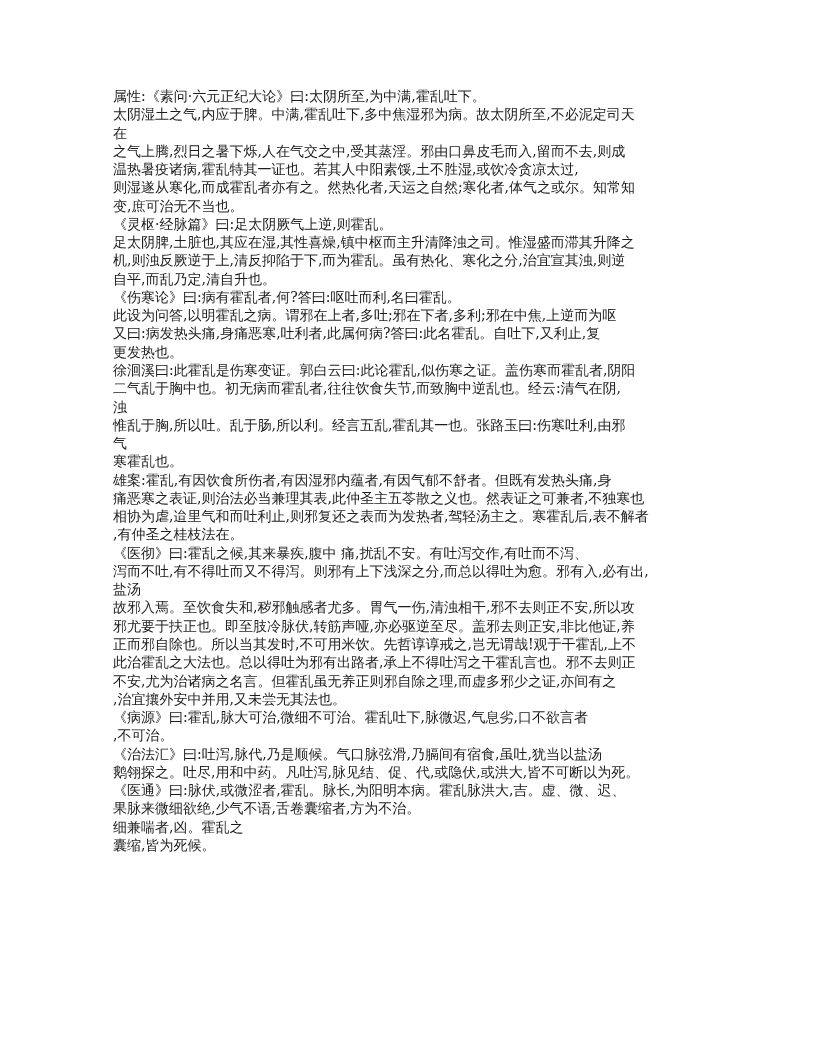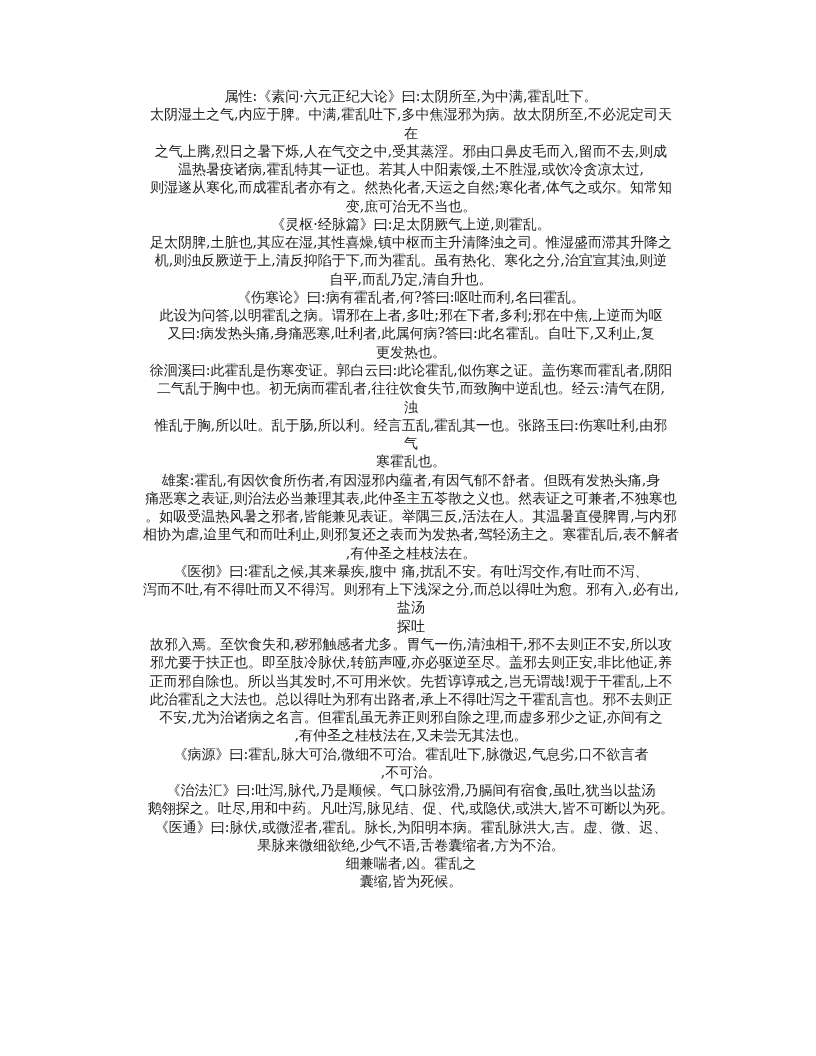--- a/index.html
+++ b/index.html
@@ -23,21 +23,20 @@
     font-family: "DejaVu Serif", "Liberation Serif", serif;
     font-size: 14px;
     line-height: 18.26px;
     color: #1c1c1c;
     text-align: left;
     word-break: break-all;
   }
   .text-line {
     min-height: 18.26px;
     white-space: pre-wrap;
-    text-align: center;
   }
 </style>
 </head>
 <body>
 
 <div class="page">
   <div class="doc-body">
     <div class="text-line">属性:《素问·六元正纪大论》曰:太阴所至,为中满,霍乱吐下。</div>
     <div class="text-line">太阴湿土之气,内应于脾。中满,霍乱吐下,多中焦湿邪为病。故太阴所至,不必泥定司天</div>
     <div class="text-line">在</div>
@@ -54,33 +53,31 @@
     <div class="text-line">又曰:病发热头痛,身痛恶寒,吐利者,此属何病?答曰:此名霍乱。自吐下,又利止,复</div>
     <div class="text-line">更发热也。</div>
     <div class="text-line">徐洄溪曰:此霍乱是伤寒变证。郭白云曰:此论霍乱,似伤寒之证。盖伤寒而霍乱者,阴阳</div>
     <div class="text-line">二气乱于胸中也。初无病而霍乱者,往往饮食失节,而致胸中逆乱也。经云:清气在阴,</div>
     <div class="text-line">浊</div>
     <div class="text-line">惟乱于胸,所以吐。乱于肠,所以利。经言五乱,霍乱其一也。张路玉曰:伤寒吐利,由邪</div>
     <div class="text-line">气</div>
     <div class="text-line">寒霍乱也。</div>
     <div class="text-line">雄案:霍乱,有因饮食所伤者,有因湿邪内蕴者,有因气郁不舒者。但既有发热头痛,身</div>
     <div class="text-line">痛恶寒之表证,则治法必当兼理其表,此仲圣主五苓散之义也。然表证之可兼者,不独寒也</div>
-    <div class="text-line">。如吸受温热风暑之邪者,皆能兼见表证。举隅三反,活法在人。其温暑直侵脾胃,与内邪</div>
     <div class="text-line">相协为虐,迨里气和而吐利止,则邪复还之表而为发热者,驾轻汤主之。寒霍乱后,表不解者</div>
     <div class="text-line">,有仲圣之桂枝法在。</div>
     <div class="text-line">《医彻》曰:霍乱之候,其来暴疾,腹中 痛,扰乱不安。有吐泻交作,有吐而不泻、</div>
     <div class="text-line">泻而不吐,有不得吐而又不得泻。则邪有上下浅深之分,而总以得吐为愈。邪有入,必有出,</div>
     <div class="text-line">盐汤</div>
-    <div class="text-line">探吐</div>
     <div class="text-line">故邪入焉。至饮食失和,秽邪触感者尤多。胃气一伤,清浊相干,邪不去则正不安,所以攻</div>
     <div class="text-line">邪尤要于扶正也。即至肢冷脉伏,转筋声哑,亦必驱逆至尽。盖邪去则正安,非比他证,养</div>
     <div class="text-line">正而邪自除也。所以当其发时,不可用米饮。先哲谆谆戒之,岂无谓哉!观于干霍乱,上不</div>
     <div class="text-line">此治霍乱之大法也。总以得吐为邪有出路者,承上不得吐泻之干霍乱言也。邪不去则正</div>
     <div class="text-line">不安,尤为治诸病之名言。但霍乱虽无养正则邪自除之理,而虚多邪少之证,亦间有之</div>
-    <div class="text-line">,有仲圣之桂枝法在,又未尝无其法也。</div>
+    <div class="text-line">,治宜攘外安中并用,又未尝无其法也。</div>
     <div class="text-line">《病源》曰:霍乱,脉大可治,微细不可治。霍乱吐下,脉微迟,气息劣,口不欲言者</div>
     <div class="text-line">,不可治。</div>
     <div class="text-line">《治法汇》曰:吐泻,脉代,乃是顺候。气口脉弦滑,乃膈间有宿食,虽吐,犹当以盐汤</div>
     <div class="text-line">鹅翎探之。吐尽,用和中药。凡吐泻,脉见结、促、代,或隐伏,或洪大,皆不可断以为死。</div>
     <div class="text-line">《医通》曰:脉伏,或微涩者,霍乱。脉长,为阳明本病。霍乱脉洪大,吉。虚、微、迟、</div>
     <div class="text-line">果脉来微细欲绝,少气不语,舌卷囊缩者,方为不治。</div>
     <div class="text-line">细兼喘者,凶。霍乱之</div>
     <div class="text-line">囊缩,皆为死候。</div>
   </div>
 </div>

